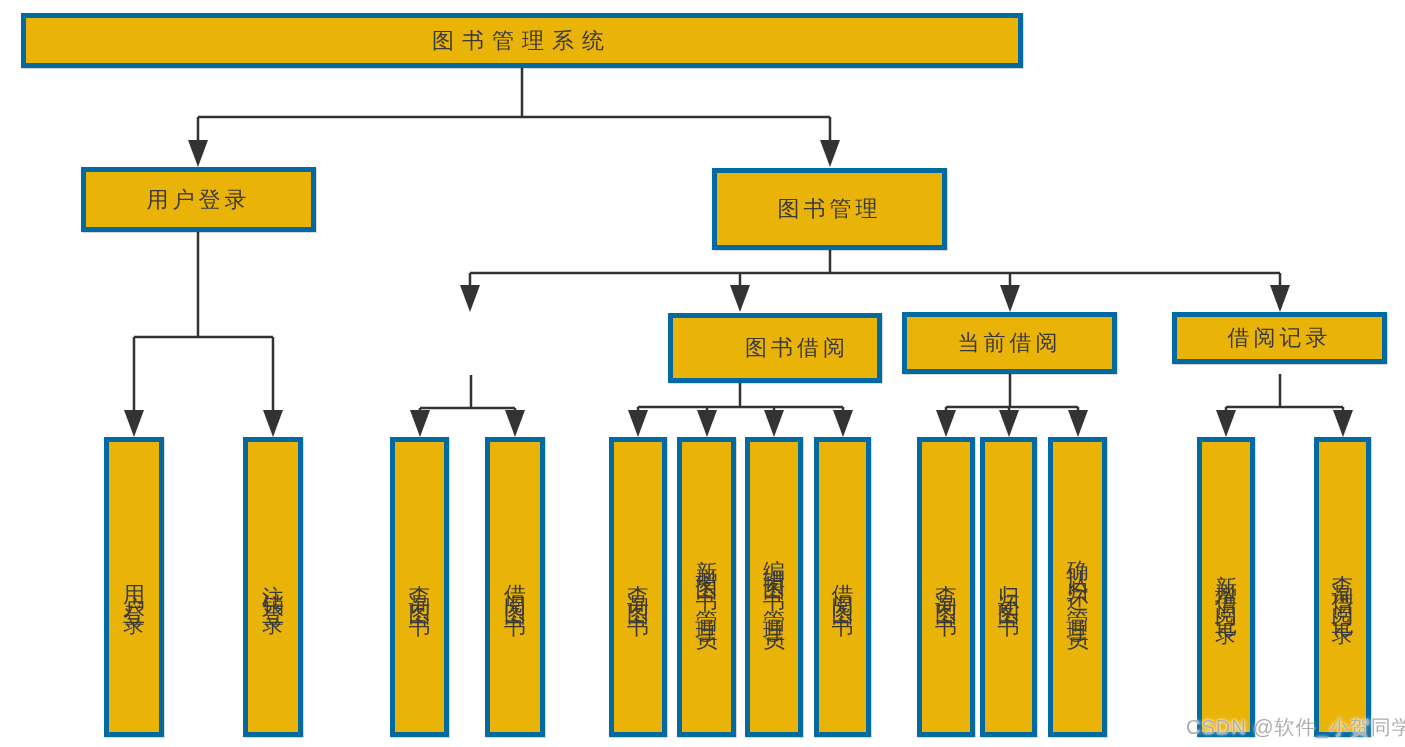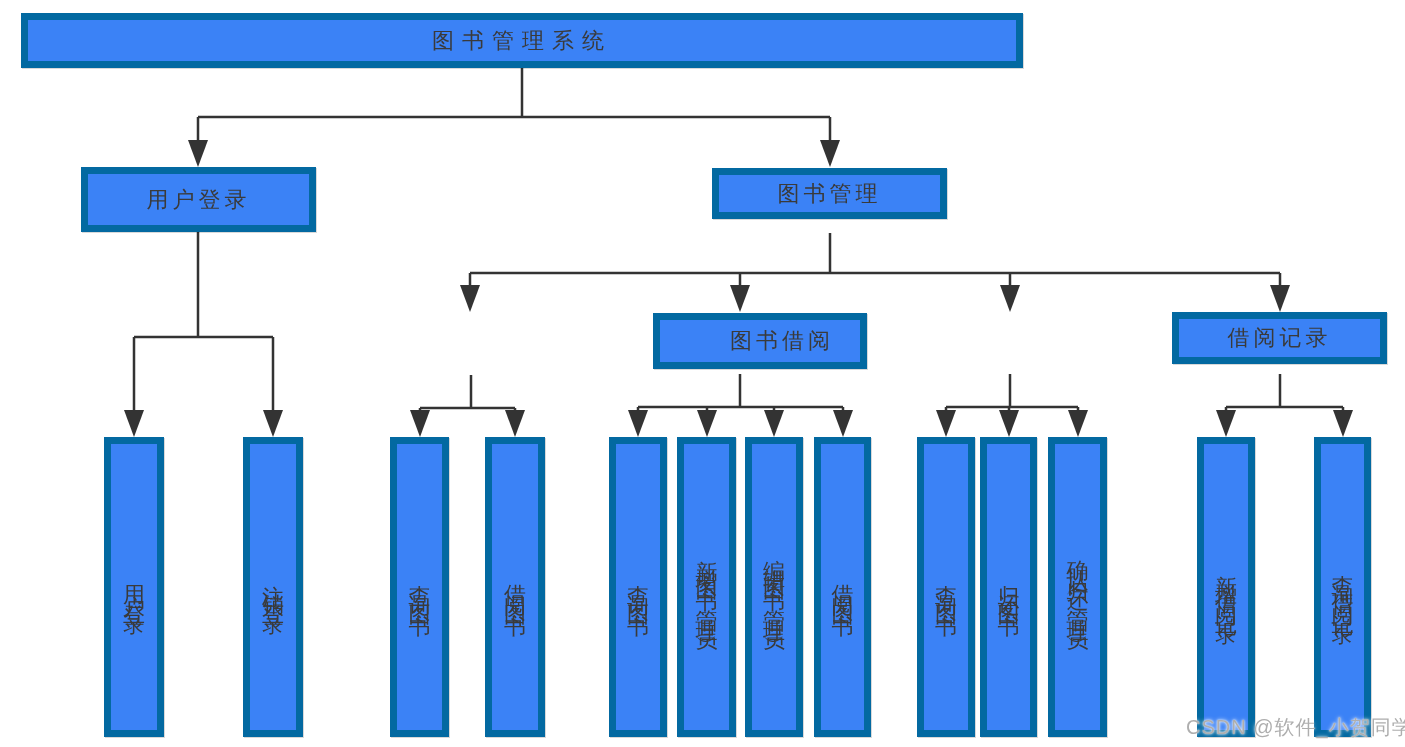--- a/index.html
+++ b/index.html
@@ -16,22 +16,22 @@
     font-family: "Liberation Sans", "DejaVu Sans", sans-serif;
   }
   #connectors {
     position: absolute;
     left: 0; top: 0;
     width: 1405px; height: 747px;
   }
   .node {
     position: absolute;
     box-sizing: border-box;
-    background: #3b82f6;
-    border: 7px solid #0369a1;
+    background: #eab308;
+    border: 5px solid #0369a1;
     display: flex;
     align-items: center;
     justify-content: center;
     box-shadow: 1px 1px 0 rgba(0,0,0,0.15);
   }
   .node .lbl {
     color: #3a3a3a;
     font-size: 22px;
     letter-spacing: 4px;
     white-space: nowrap;
@@ -114,26 +114,29 @@
     </g>
   </svg>
 
   <div class="node root" style="left:21px; top:13px; width:1002px; height:55px;">
     <span class="lbl">图书管理系统</span>
   </div>
 
   <div class="node" style="left:81px; top:167px; width:235px; height:65px;">
     <span class="lbl">用户登录</span>
   </div>
-  <div class="node" style="left:712px; top:168px; width:235px; height:51px;">
+  <div class="node" style="left:712px; top:168px; width:235px; height:82px;">
     <span class="lbl">图书管理</span>
   </div>
 
-  <div class="node" style="left:653px; top:313px; width:214px; height:56px;padding-left:44px;">
+  <div class="node" style="left:668px; top:313px; width:214px; height:70px;padding-left:44px;">
     <span class="lbl">图书借阅</span>
+  </div>
+  <div class="node" style="left:902px; top:312px; width:215px; height:62px;">
+    <span class="lbl">当前借阅</span>
   </div>
   <div class="node" style="left:1172px; top:312px; width:215px; height:52px;">
     <span class="lbl">借阅记录</span>
   </div>
 
   <div class="node leaf" style="left:104px; top:437px; width:60px; height:300px;">
     <span class="lbl">用户登录</span>
   </div>
   <div class="node leaf" style="left:243px; top:437px; width:60px; height:300px;">
     <span class="lbl">注销登录</span>

